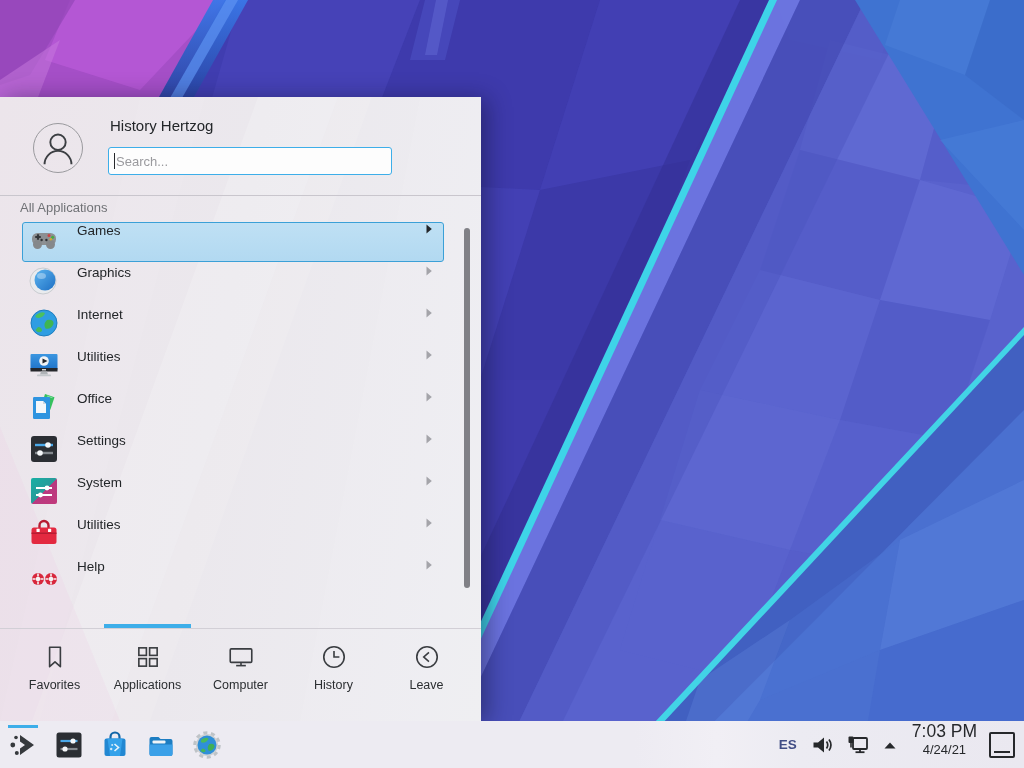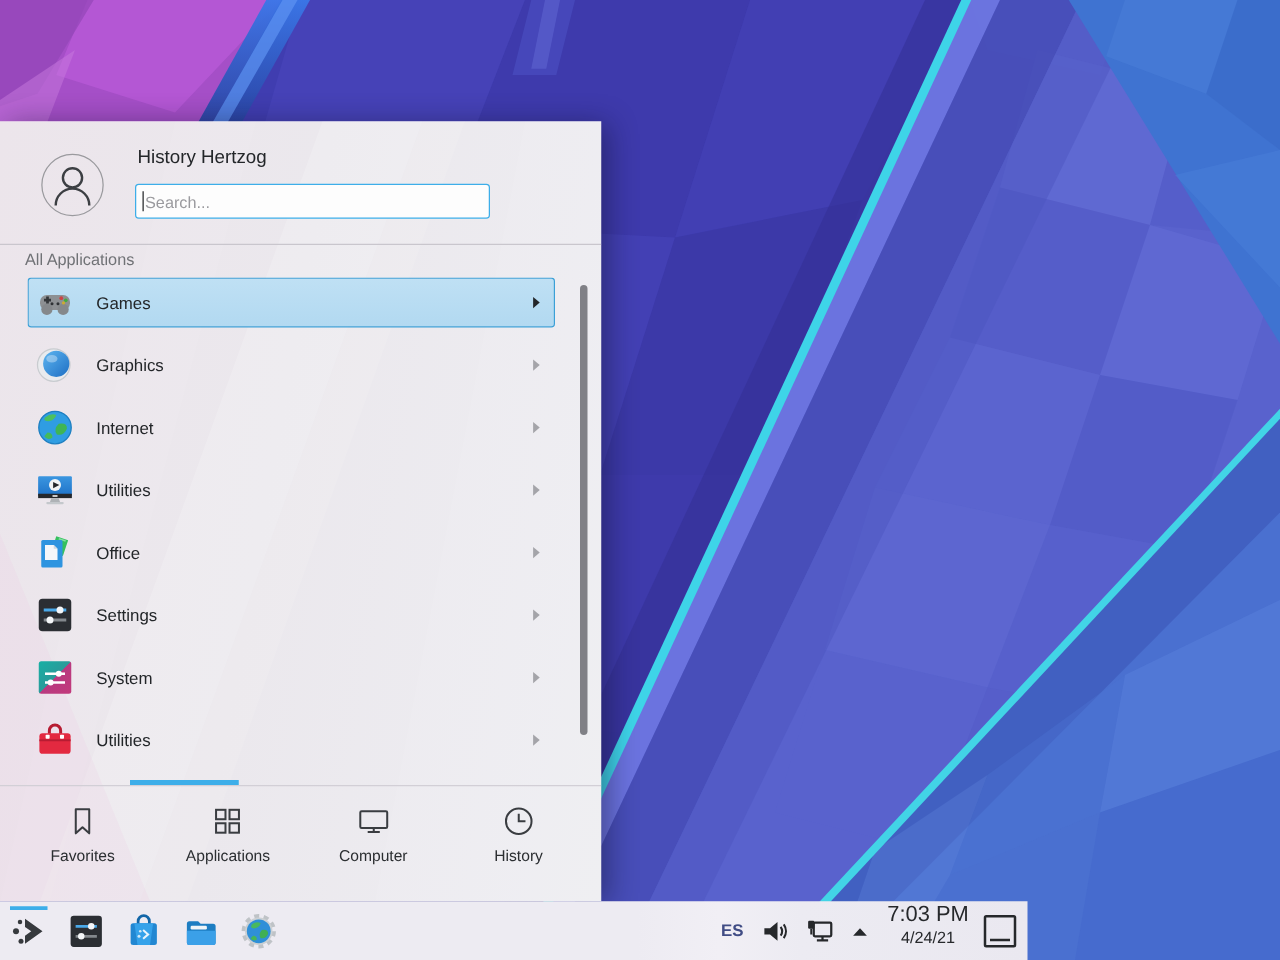--- a/index.html
+++ b/index.html
@@ -26,21 +26,21 @@
   .search-wrap input::placeholder { color:#9a9a9e; }
   .search-caret { position:absolute; left:6px; top:6px; width:1px; height:16px; background:#26282b; }
 
   .sep { position:absolute; left:0; right:0; height:1px; background:#c9c6cd; }
   .sep-header { top:98px; }
   .sep-tabs { top:531px; background:#d2cfd6; }
 
   .section-label { position:absolute; left:20px; top:103px; font-size:13px; color:#707276; }
 
   .cat-list { position:absolute; top:125px; left:22px; width:422px; height:406px; overflow:hidden; }
-  .cat-row { display:flex; align-items:center; height:40px; margin-bottom:10px;
+  .cat-row { display:flex; align-items:flex-start; height:40px; margin-bottom:2px;
              border:1px solid transparent; border-radius:3px; padding:0 10px 0 5px; cursor:default; }
   .cat-row.selected { background:linear-gradient(180deg,#bfe0f4,#b2d9f1); border-color:#3ba0d7; }
   .cat-icon { width:32px; height:32px; flex:0 0 32px; }
   .cat-icon svg { width:32px; height:32px; display:block; }
   .cat-label { margin-left:17px; font-size:13.5px; color:#232629; }
   .cat-arrow { margin-left:auto; width:8px; height:12px; }
   .cat-arrow svg { display:block; width:8px; height:12px; }
   .cat-arrow path { fill:#a4a4a9; }
   .cat-row.selected .cat-arrow path { fill:#232629; }
 
@@ -48,21 +48,21 @@
                  background:#808086; border-radius:3px; }
 
   .tab-indicator { position:absolute; left:104px; top:527px; width:87px; height:4px; background:#3daee9; }
 
   .tab-bar { position:absolute; left:0; right:0; top:532px; bottom:0; display:flex; padding:0 8px; }
   .tab { flex:1 1 0; display:flex; flex-direction:column; align-items:center; padding-top:14px; cursor:default; }
   .tab-icon svg { width:28px; height:28px; display:block; }
   .tab-label { margin-top:7px; font-size:12.5px; color:#2b2e31; }
 
   
-  .taskbar { position:absolute; left:0; top:721px; width:822px; height:47px;
+  .taskbar { position:absolute; left:0; top:721px; width:1024px; height:47px;
              background:linear-gradient(90deg,#edebf2 0%,#edebf2 62%,#f1eff5 70%,#ecebf2 78%,#eae8f0 100%);padding-left:17px; }
   .task-launchers { position:absolute; left:8px; top:0; height:100%; display:flex; align-items:center; gap:16px; }
   .task-btn { position:relative; width:30px; height:30px; }
   .task-btn svg { width:30px; height:30px; display:block; }
   .task-btn.active::before { content:""; position:absolute; left:0; top:-5px; width:30px; height:3px; background:#3daee9; }
 
   .tray { position:absolute; right:0; top:0; height:100%; display:flex; align-items:center; }
   .kbd-layout { font-size:13.5px; font-weight:bold; color:#414d85; margin-right:13px; }
   .tray-icon { width:24px; height:24px; margin-right:12px; }
   .tray-icon svg { width:24px; height:24px; display:block; }
@@ -393,20 +393,29 @@
           <span class="tab-label">Computer</span>
         </div>
         <div class="tab">
           <span class="tab-icon">
             <svg viewBox="0 0 26 26" fill="none" stroke="#3a3d41" stroke-width="1.5">
               <circle cx="13" cy="13" r="9.5"></circle>
               <path d="M13 7.5 V13 h5"></path>
             </svg>
           </span>
           <span class="tab-label">History</span>
+        </div>
+        <div class="tab">
+          <span class="tab-icon">
+            <svg viewBox="0 0 26 26" fill="none" stroke="#3a3d41" stroke-width="1.5">
+              <circle cx="13" cy="13" r="9.5"></circle>
+              <path d="M14.8 8.8 L10 13 l4.8 4.2"></path>
+            </svg>
+          </span>
+          <span class="tab-label">Leave</span>
         </div>
       </div>
   </div>
 
   <div class="taskbar">
     <div class="task-launchers">
         <div class="task-btn active"><span class="task-btn-icon"><svg viewBox="0 0 30 30">
               <circle cx="8" cy="7.5" r="1.8" fill="#36393d"></circle>
               <circle cx="4.8" cy="15" r="2.4" fill="#36393d"></circle>
               <circle cx="8.8" cy="23" r="2" fill="#36393d"></circle>

